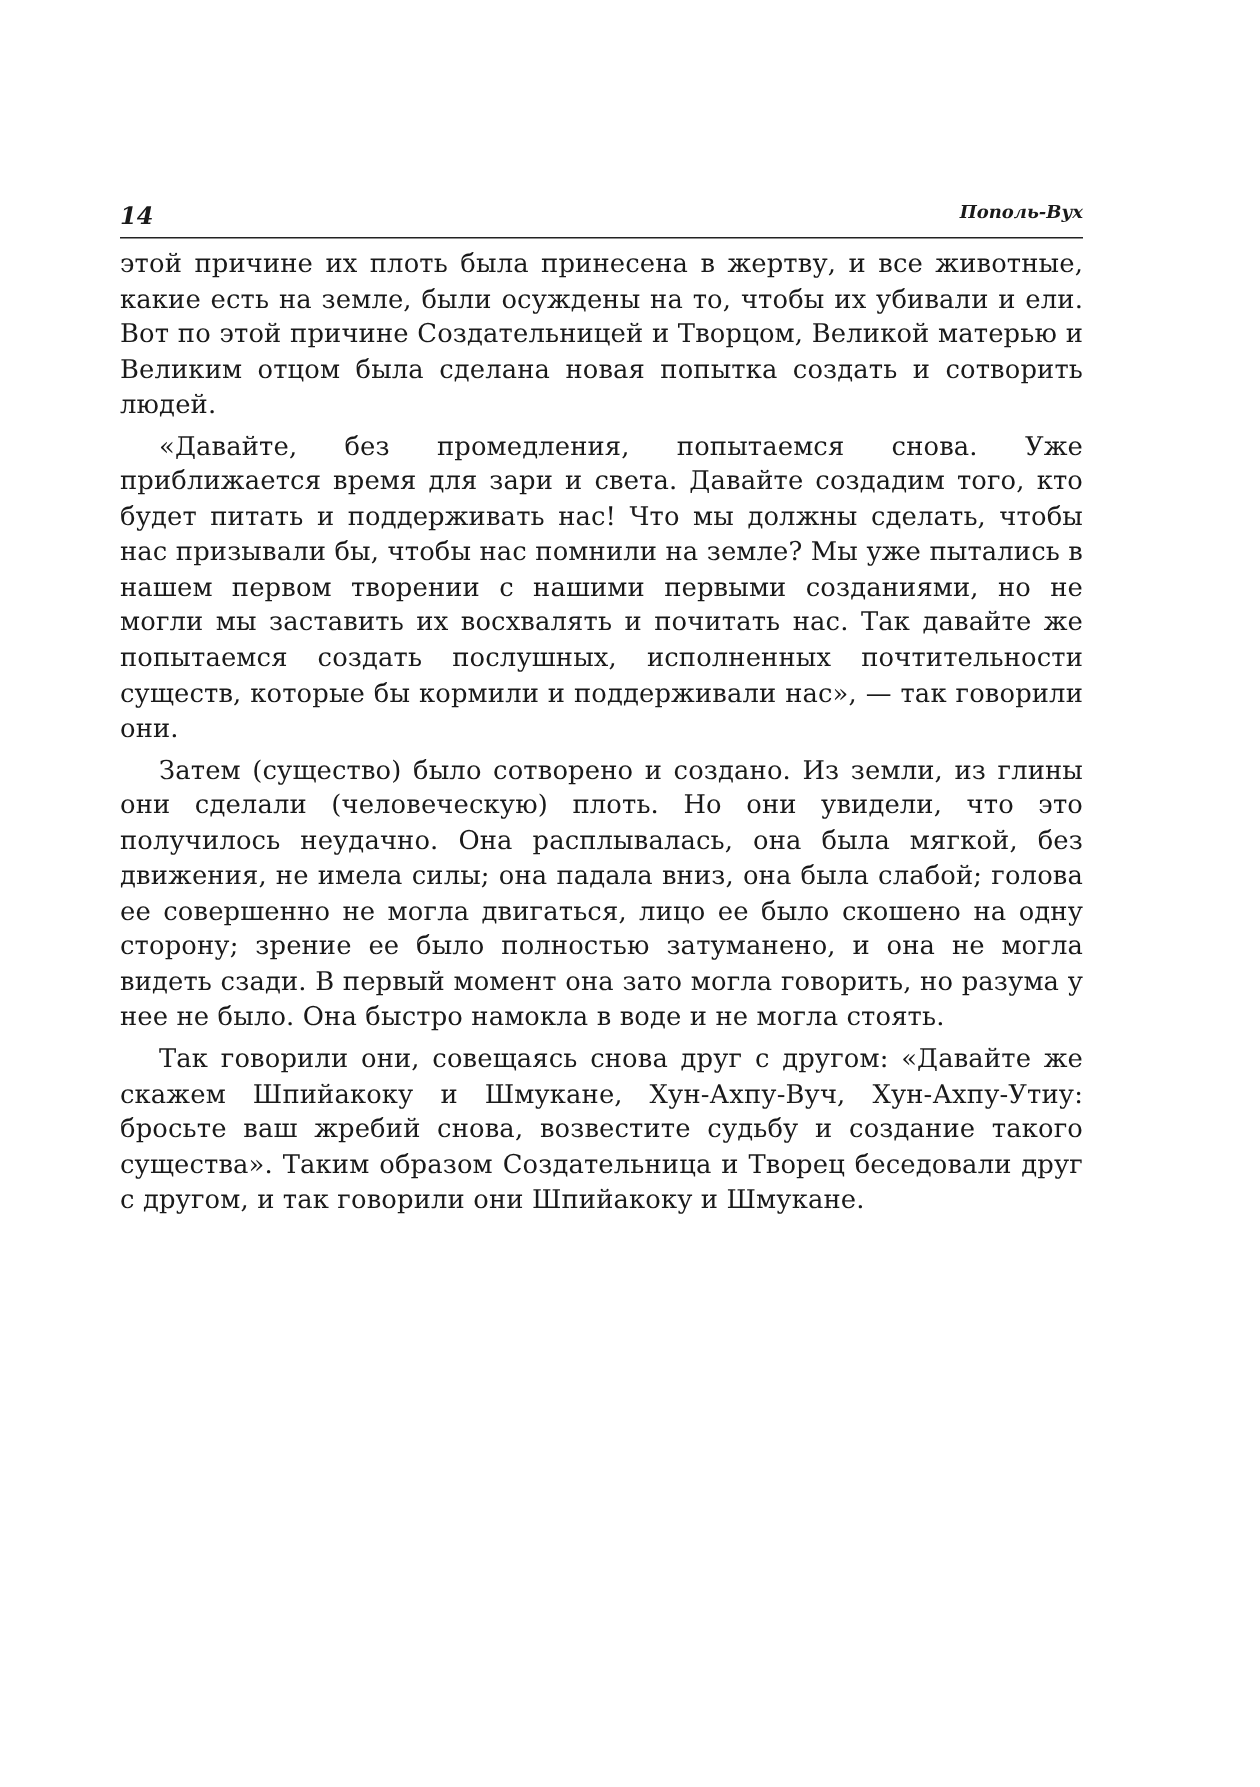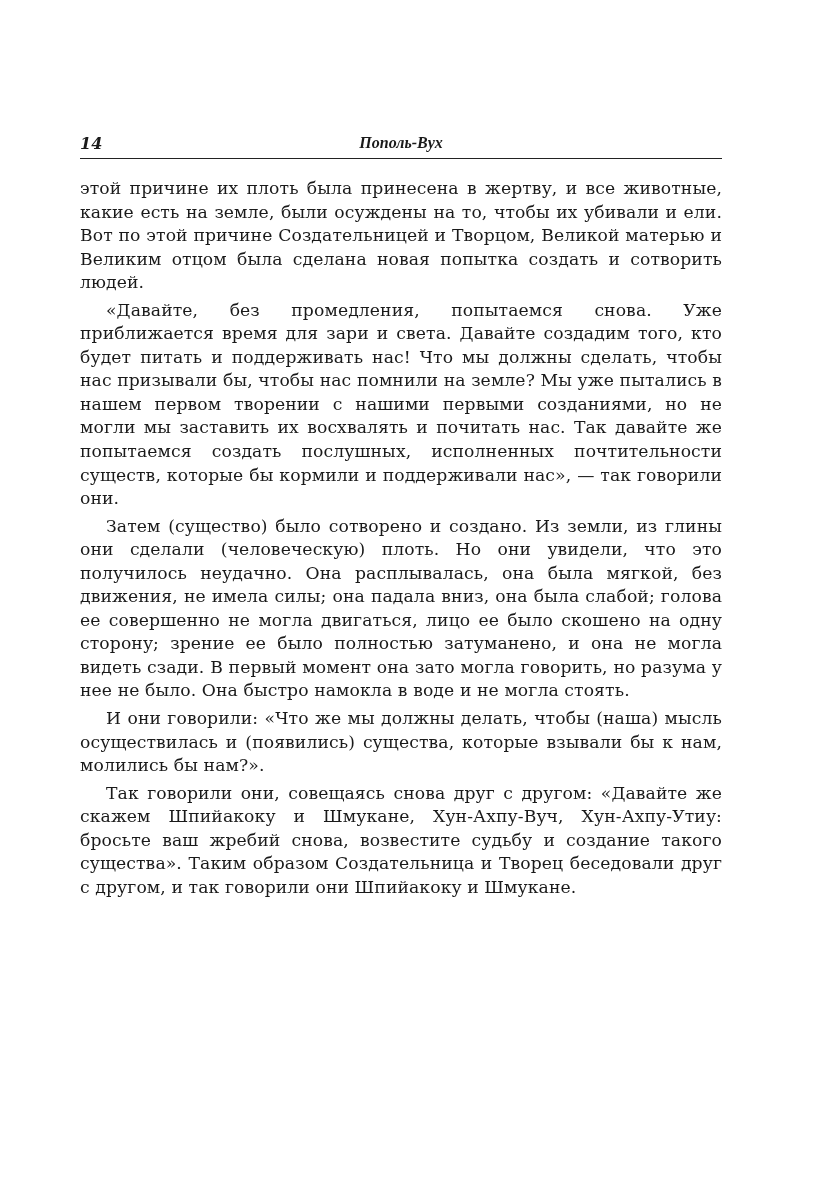--- a/index.html
+++ b/index.html
@@ -11,36 +11,35 @@
   }
   .header {
     position: relative; height: 26px;
     border-bottom: 1.5px solid #222;
   }
   .page-num {
     position: absolute; left: 0; top: 2px;
     font-style: italic; font-weight: bold; font-size: 16px;
   }
   .running-title {
-    position: absolute; left: 0; right: 0; top: 2px; text-align: center;
-    font-style: italic; font-weight: bold; font-size: 16px; font-family: Liberation Serif, serif;
+    position: absolute; left: 0; right: 0; top: 2px; text-align: right;
+    font-style: italic; font-weight: bold; font-size: 12px;
   }
-  .body { margin-top: 18px; font-size: 17.2px; line-height: 23.55px; text-align: justify; }
+  .body { margin-top: 6px; font-size: 17.2px; line-height: 23.55px; text-align: justify; }
   .body p { margin: 0 0 4px 0; text-indent: 0; hyphens: manual; letter-spacing: 0.1px; }
   .body p.indent { text-indent: 26px; }
   .body p.cont { text-indent: 0; }
 </style>
 </head>
 <body>
 
 <div class="page">
   <div class="header">
     <span class="page-num">14</span>
     <span class="running-title">Пополь-Вух</span>
   </div>
   <div class="body">
     <p class="cont">этой причине их плоть была принесена в жертву, и все животные, какие есть на земле, были осуждены на то, чтобы их убивали и ели. Вот по этой причине Создательницей и Творцом, Великой матерью и Великим отцом была сделана новая попытка создать и сотворить людей.</p>
     <p class="indent">«Давайте, без промедления, попытаемся снова. Уже приближается время для зари и света. Давайте создадим того, кто будет питать и поддерживать нас! Что мы должны сделать, чтобы нас призывали бы, чтобы нас помнили на земле? Мы уже пытались в нашем первом творении с нашими первыми созданиями, но не могли мы заставить их восхвалять и почитать нас. Так давайте же попытаемся создать послушных, исполненных почтительности существ, которые бы кормили и поддерживали нас», — так говорили они.</p>
     <p class="indent">Затем (существо) было сотворено и создано. Из земли, из глины они сделали (человеческую) плоть. Но они увидели, что это получилось неудачно. Она расплывалась, она была мягкой, без движения, не имела силы; она падала вниз, она была слабой; голова ее совершенно не могла двигаться, лицо ее было скошено на одну сторону; зрение ее было полностью затуманено, и она не могла видеть сзади. В первый момент она зато могла говорить, но разума у нее не было. Она быстро намокла в воде и не могла стоять.</p>
-    <p class="indent">И они говорили: «Что же мы должны делать, чтобы (наша) мысль осуществилась и (появились) существа, которые взывали бы к нам, молились бы нам?».</p>
     <p class="indent">Так говорили они, совещаясь снова друг с другом: «Давайте же скажем Шпийакоку и Шмукане, Хун-Ахпу-Вуч, Хун-Ахпу-Утиу: бросьте ваш жребий снова, возвестите судьбу и создание такого существа». Таким образом Создательница и Творец беседовали друг с другом, и так говорили они Шпийакоку и Шмукане.</p>
   </div>
 </div>
 
 </body></html>

